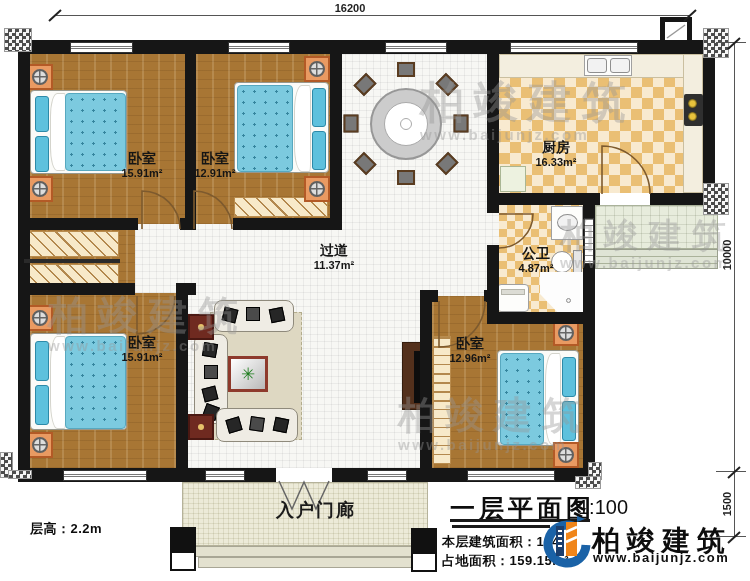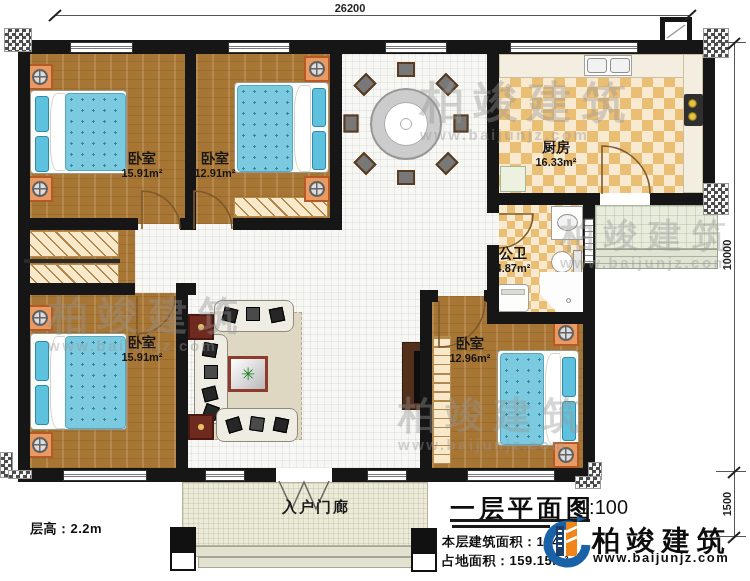--- a/index.html
+++ b/index.html
@@ -67,21 +67,21 @@
   .fixture{background:#fdfdfb;border:1px solid #a0a0a0;z-index:11;}
   .oval{position:absolute;border:1.5px solid #8f8f8f;border-radius:50%;background:#f2f2f2;}
   .stove{background:#2f2f2f;border-radius:2px;z-index:12;}
   .burner{position:absolute;width:9px;height:9px;border-radius:50%;background:radial-gradient(#e8c33c 40%,#6b5a18 70%);}
   .shower{background:#fdfdfd;z-index:11;clip-path:polygon(0 0,100% 0,100% 100%,40% 100%,0 55%);
     filter:drop-shadow(0 0 1px #8a8a8a);}
   
   .rlabel{z-index:50;text-align:center;font-weight:bold;line-height:1.2;color:#151515;}
   .rlabel .nm{font-size:14px;}
   .rlabel .ar{font-size:11px;}
-  .porch-label{z-index:50;text-align:center;font-weight:bold;font-size:15px;letter-spacing:2px;color:#1a1a1a;}
+  .porch-label{z-index:50;text-align:center;font-weight:bold;font-size:18px;letter-spacing:2px;color:#1a1a1a;}
   .dimline{background:#555;z-index:38;}
   .dimtxt{z-index:50;font-size:11px;font-weight:bold;color:#222;text-align:center;}
   .info-line{z-index:50;font-size:13px;font-weight:bold;color:#0d0d0d;letter-spacing:.5px;}
   .wm{z-index:44;font-weight:bold;color:rgba(150,150,150,.40);letter-spacing:10px;white-space:nowrap;line-height:1;pointer-events:none;}
   .wm .wm-url{display:block;font-size:15px;letter-spacing:2.5px;margin-top:3px;}
   .title-cn{z-index:52;font-size:25px;font-weight:bold;letter-spacing:4px;color:#0d0d0d;}
   .title-scale{z-index:52;font-size:20px;color:#0d0d0d;}
   .tbar{background:#1a1a1a;z-index:52;}
   .brand-name{z-index:54;font-size:28px;font-weight:900;letter-spacing:7px;color:#0d0d0d;white-space:nowrap;}
   .brand-url{z-index:54;font-size:13px;font-weight:bold;letter-spacing:1.5px;color:#0d0d0d;white-space:nowrap;}
@@ -284,21 +284,21 @@
     <path d="M667,38 L685,25" stroke="#999" stroke-width="1.5"></path>
     <path d="M49,21 L61,10 M684,21 L696,10 M728,49 L740,38 M728,478 L740,467 M728,543 L740,532" stroke="#222" stroke-width="2"></path>
   </svg>
 
   <div class="abs dimline" style="left:55px;top:15px;width:635px;height:1px"></div>
   <div class="abs dimline" style="left:734px;top:43px;width:1px;height:429px"></div>
   <div class="abs dimline" style="left:734px;top:472px;width:1px;height:65px"></div>
   <div class="abs dimline" style="left:716px;top:42px;width:30px;height:1px"></div>
   <div class="abs dimline" style="left:716px;top:471px;width:30px;height:1px"></div>
   <div class="abs dimline" style="left:716px;top:536px;width:30px;height:1px"></div>
-  <div class="abs dimtxt" style="left:310px;top:2px;width:80px">26200</div>
+  <div class="abs dimtxt" style="left:310px;top:2px;width:80px">16200</div>
   <div class="abs dimtxt" style="left:697px;top:249px;width:60px;transform:rotate(-90deg)">10000</div>
   <div class="abs dimtxt" style="left:697px;top:498px;width:60px;transform:rotate(-90deg)">1500</div>
 
   <div class="wm abs" style="left:420px;top:80px;font-size:44px">
     <span>柏竣建筑</span>
     <span class="wm-url">www.baijunjz.com</span>
   </div>
   <div class="wm abs" style="left:48px;top:295px;font-size:40px">
     <span>柏竣建筑</span>
     <span class="wm-url">www.baijunjz.com</span>
@@ -317,21 +317,25 @@
     <div class="ar">15.91m²</div>
   </div>
   <div class="rlabel abs" style="left:165px;top:150px;width:100px">
     <div class="nm">卧室</div>
     <div class="ar">12.91m²</div>
   </div>
   <div class="rlabel abs" style="left:506px;top:139px;width:100px">
     <div class="nm">厨房</div>
     <div class="ar">16.33m²</div>
   </div>
-  <div class="rlabel abs" style="left:463px;top:245px;width:100px">
+  <div class="rlabel abs" style="left:284px;top:242px;width:100px">
+    <div class="nm">过道</div>
+    <div class="ar">11.37m²</div>
+  </div>
+  <div class="rlabel abs" style="left:486px;top:245px;width:100px">
     <div class="nm">公卫</div>
     <div class="ar">4.87m²</div>
   </div>
   <div class="rlabel abs" style="left:92px;top:334px;width:100px">
     <div class="nm">卧室</div>
     <div class="ar">15.91m²</div>
   </div>
   <div class="rlabel abs" style="left:420px;top:335px;width:100px">
     <div class="nm">卧室</div>
     <div class="ar">12.96m²</div>

